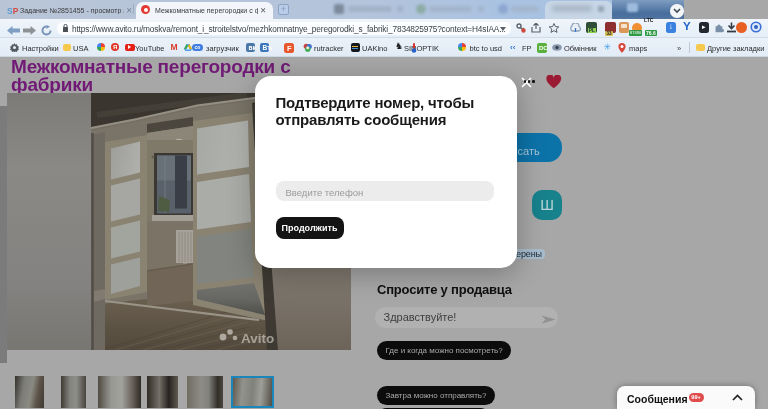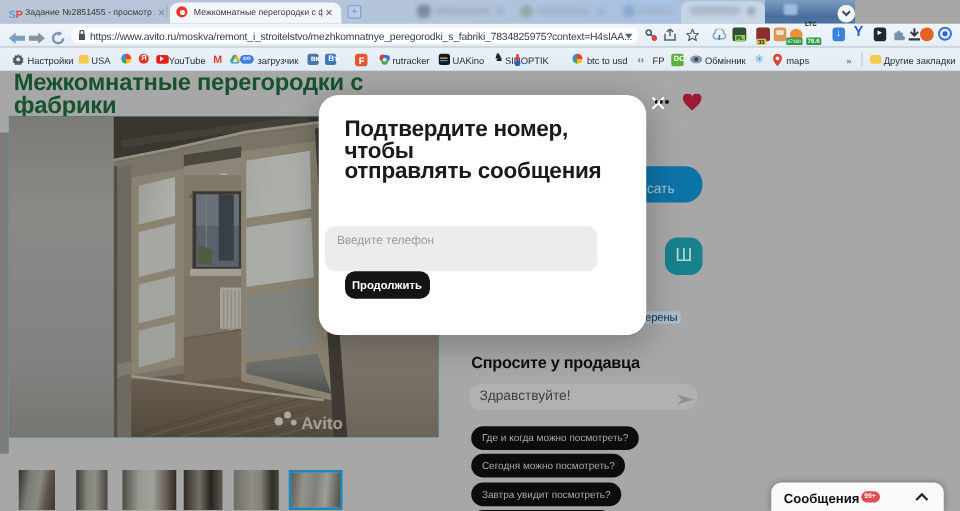--- a/index.html
+++ b/index.html
@@ -14,35 +14,35 @@
 
 #toolbar{position:absolute;left:0;top:19px;width:768px;height:19px;background:linear-gradient(#f0f5fa,#e5eef7);border-bottom:1px solid #d3dce6}
 #urlbar{position:absolute;left:57px;top:21.5px;width:454px;height:13px;background:#fbfdfe;border-radius:6px}
 #urltext{position:absolute;left:72px;top:24px;font-size:8.3px;color:#3a3f45;letter-spacing:-.15px;white-space:nowrap}
 
 #bookmarks{position:absolute;left:0;top:38px;width:768px;height:18.5px;background:linear-gradient(#eaf1f9,#e2ecf6);border-bottom:1px solid #cfd9e4}
 .bk{position:absolute;top:43.5px;font-size:7.5px;color:#2c2c2c;white-space:nowrap}
 .bi{position:absolute;top:43px;width:8px;height:8px;border-radius:2px}
 
 #page{position:absolute;left:0;top:56.5px;width:768px;height:352.5px;background:#a7a7a7;overflow:hidden}
-#h1{position:absolute;left:11px;top:1.5px;font-size:19px;line-height:17.5px;font-weight:700;color:#14532d;letter-spacing:-0.2px}
+#h1{position:absolute;left:11px;top:1.5px;font-size:19px;line-height:17.5px;font-weight:700;color:#701a75;letter-spacing:-0.2px}
 
 #photo{position:absolute;left:7px;top:36px;width:344px;height:257px;background:#14b8a6;overflow:hidden}
 #lsliver{position:absolute;left:0;top:49.5px;width:7px;height:257px;background:#7b7b7b}
 
 .th{position:absolute;top:319.5px;height:32px;background:#6a655d;overflow:hidden}
 
 .pill{position:absolute;left:377px;background:#0c0c0c;border-radius:10px;color:#a9a9a9;font-size:8px;line-height:19px;padding:0 8.5px;height:19px;white-space:nowrap}
 
 #msgr{position:absolute;left:617px;top:386px;width:138px;height:23px;background:#fafafa;border-radius:8px 8px 0 0;box-shadow:0 0 6px rgba(0,0,0,.35)}
 
 #modal{position:absolute;left:254.5px;top:76px;width:262.5px;height:192px;background:#fff;border-radius:16px;box-shadow:0 6px 28px rgba(0,0,0,.28);z-index:50}
-#modal h2{margin:19px 20px 0 21px;font-size:18px;line-height:16.5px;font-weight:700;color:#1a1a1a;letter-spacing:-0.2px}
+#modal h2{margin:19px 20px 0 21px;font-size:15px;line-height:16.5px;font-weight:700;color:#1a1a1a;letter-spacing:-0.2px}
 #modal .body{margin:6px 0 0 21px;white-space:nowrap;font-size:9.1px;letter-spacing:-0.05px;line-height:12.4px;color:#3d3d3d}
-#minput{position:absolute;left:5px;top:105px;width:218px;height:36px;background:#ececec;border-radius:8px;color:#9a9a9a;font-size:9.5px;line-height:24px;padding-left:10px}
+#minput{position:absolute;left:21px;top:105px;width:218px;height:20px;background:#ececec;border-radius:8px;color:#9a9a9a;font-size:9.5px;line-height:24px;padding-left:10px}
 #mbtn{position:absolute;left:21px;top:141px;width:68px;height:22px;background:#141414;border-radius:8px;color:#fff;font-size:9px;font-weight:700;text-align:center;line-height:22px}
 </style></head>
 <body>
 
 <div id="tabstrip">
   <div id="tsdark"></div>
 
   <div class="ttl" style="left:7px;top:5.5px;font-weight:700;font-size:8.5px"><span style="color:#5f9bd0">S</span><span style="color:#d44a3f">P</span></div>
   <div class="ttl" style="left:20px;width:104px;overflow:hidden">Задание №2851455 - просмотр з</div>
   <div class="tx" style="left:126px">✕</div>
@@ -345,22 +345,21 @@
   <div class="abs" style="left:440px;top:76.7px;width:122px;height:29px;background:#0c73a9;border-radius:14px"></div>
   <div class="abs" style="left:517.5px;top:88px;color:#a8c6d6;font-size:11px">сать</div>
   <div class="abs" style="left:532px;top:133.3px;width:30px;height:30px;background:#17818c;border-radius:10px;color:#b9d3d6;font-size:15px;text-align:center;line-height:30px">Ш</div>
   <div class="abs" style="left:450px;top:192px;width:95px;height:10.5px;background:#a7bccd;border-radius:4px;color:#20303a;font-size:9px;line-height:10.5px;text-align:right;padding-right:3px;letter-spacing:-0.1px">верены</div>
   <div class="abs" style="left:377px;top:225.5px;font-size:13px;font-weight:700;color:#0f0f0f;letter-spacing:-0.2px">Спросите у продавца</div>
   <div class="abs" style="left:374.5px;top:250.2px;width:183.5px;height:21.5px;background:#b1b1b1;border-radius:10px;color:#3f3f3f;font-size:11px;line-height:21.5px;padding-left:9px">Здравствуйте!</div>
   <svg class="abs" style="left:541px;top:257.5px" width="15" height="11" viewBox="0 0 15 11">
       <path d="M0.5 1.5 L14.5 5.5 L0.5 9.8 L4.5 5.6 Z" fill="#909090"></path>
     </svg>
   <div class="pill" style="top:284.5px">Где и когда можно посмотреть?</div>
-  <div class="pill" style="top:306.8px">Сегодня можно посмотреть?</div>
-  <div class="pill" style="top:329.3px">Завтра увидит посмотреть?</div>
+  <div class="pill" style="top:329.3px">Завтра можно отправлять?</div>
   <div class="pill" style="top:351px">Когда можно посмотреть?</div>
 </div>
 
 <div id="msgr"></div>
 <div class="abs" style="left:627px;top:392.5px;font-size:10.5px;font-weight:700;color:#111;z-index:60">Сообщения</div>
 <div class="abs" style="left:688.5px;top:392.5px;width:15px;height:9px;background:#e04b4b;border-radius:4.5px;color:#fff;font-size:5.5px;font-weight:700;text-align:center;line-height:9px;z-index:60">99+</div>
 <svg class="abs" style="left:732px;top:393.5px;z-index:60" width="11" height="7" viewBox="0 0 11 7">
     <path d="M1 6 L5.5 1.5 L10 6" stroke="#222" stroke-width="1.7" fill="none"></path>
   </svg>
 

